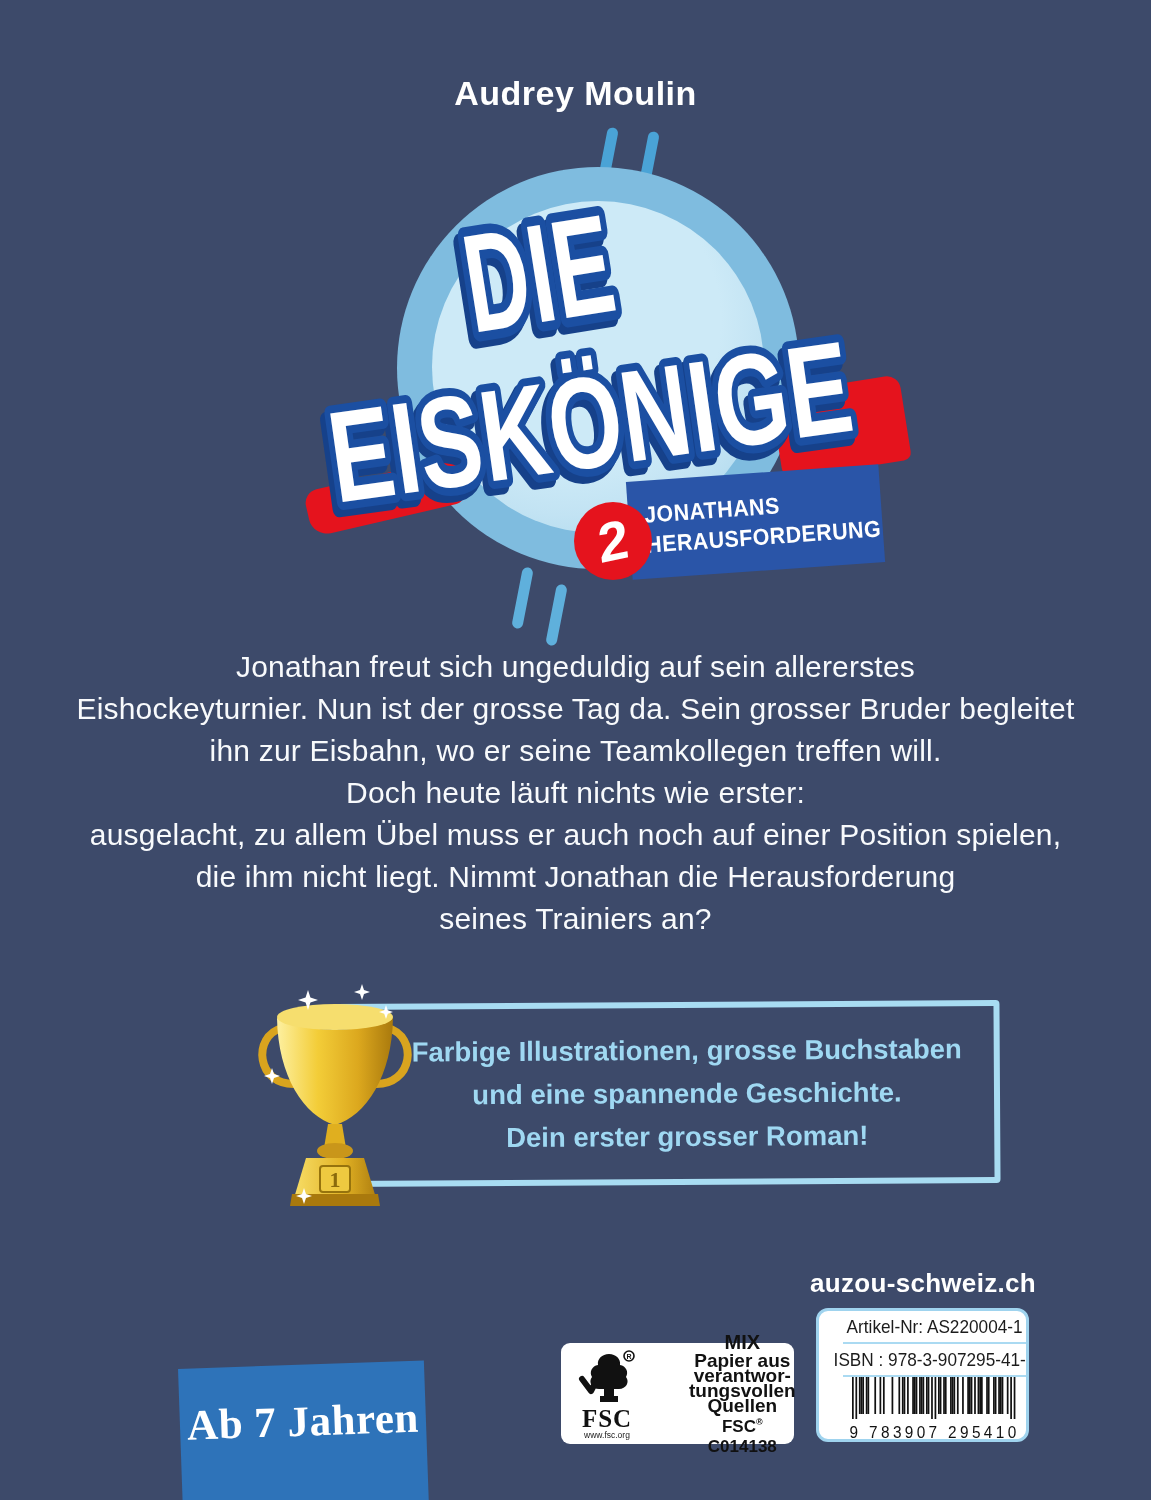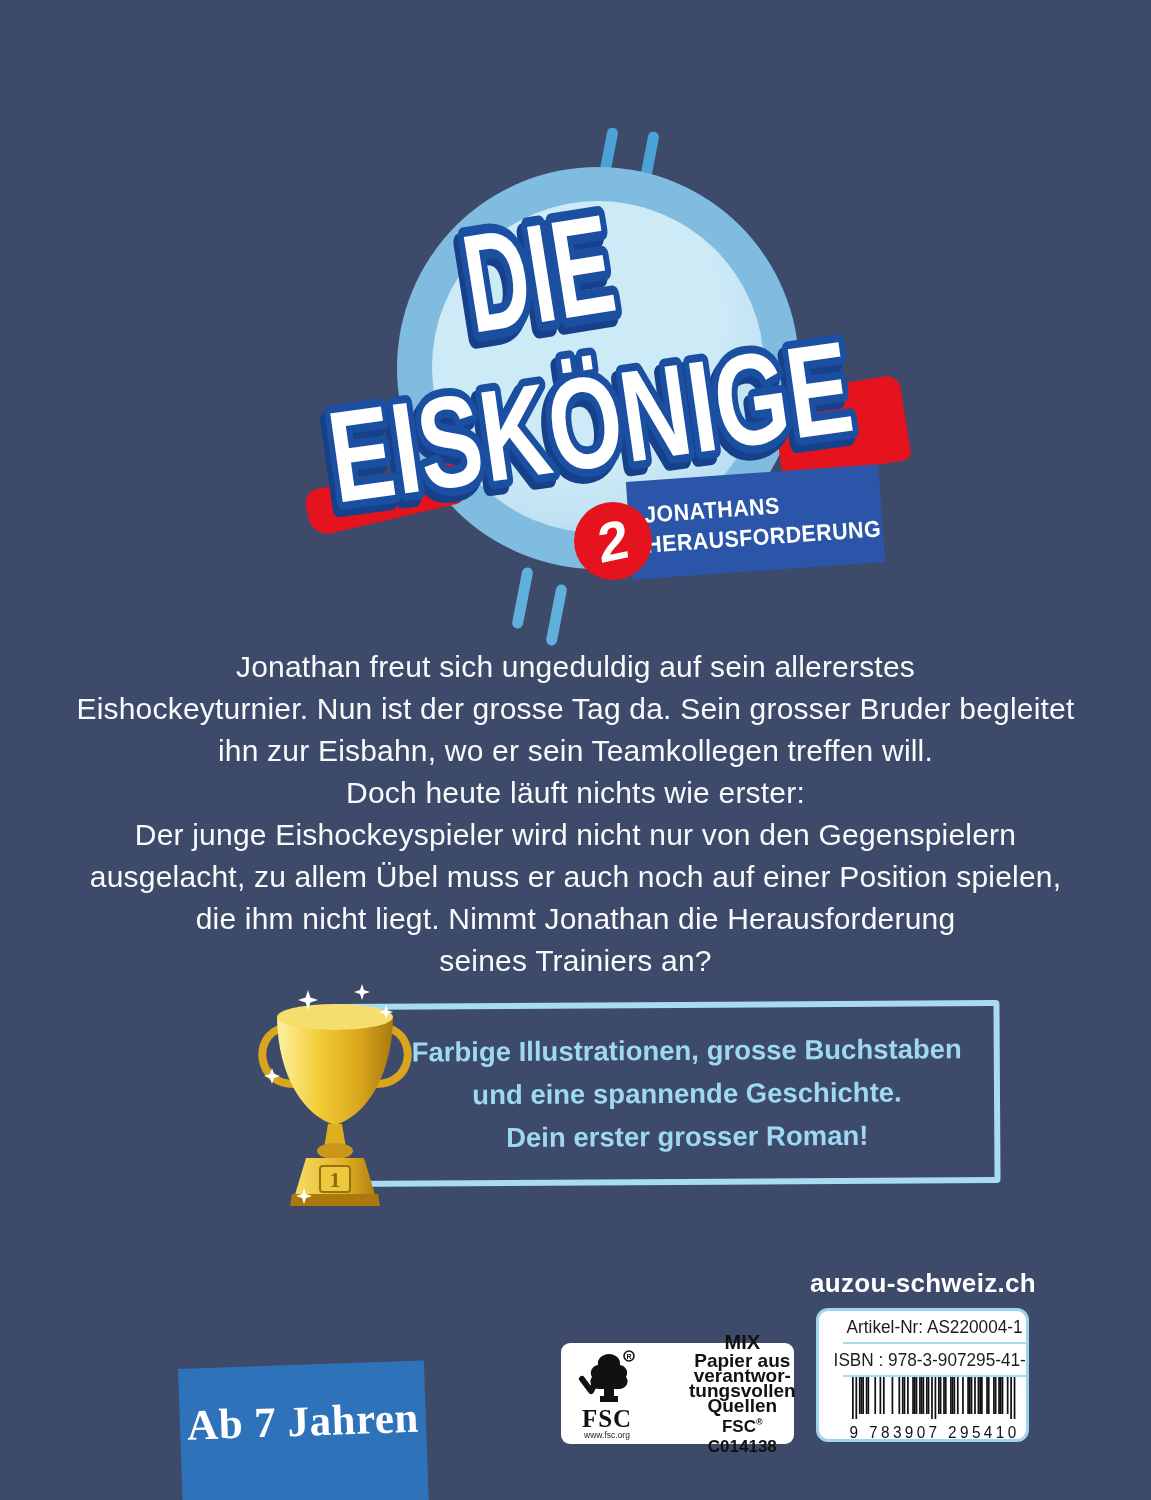--- a/index.html
+++ b/index.html
@@ -129,20 +129,21 @@
   .age-box span{
     margin-top:32px;color:#ffffff;font-family:"Liberation Serif",serif;
     font-weight:bold;font-size:43px;letter-spacing:.5px;
   }
 </style>
 </head>
 <body>
 
 <div class="page">
 
+  <div class="author">Audrey Moulin</div>
 
   <div class="stroke s-t1"></div>
   <div class="stroke s-t2"></div>
   <div class="stroke s-b1"></div>
   <div class="stroke s-b2"></div>
   <div class="circle-outer"></div>
   <div class="circle-inner"></div>
   <div class="red-daub left"></div>
   <div class="red-daub right"></div>
 
@@ -159,23 +160,22 @@
     <div>JONATHANS</div>
     <div>HERAUSFORDERUNG</div>
   </div>
   <div class="badge-2">
     <span>2</span>
   </div>
 
   <div class="blurb">
     <div>Jonathan freut sich ungeduldig auf sein allererstes</div>
     <div>Eishockeyturnier. Nun ist der grosse Tag da. Sein grosser Bruder begleitet</div>
-    <div>ihn zur Eisbahn, wo er sein Teamkollegen treffen will.</div>
+    <div>ihn zur Eisbahn, wo er seine Teamkollegen treffen will.</div>
     <div>Doch heute läuft nichts wie erster:</div>
-    <div>Der junge Eishockeyspieler wird nicht nur von den Gegenspielern</div>
     <div>ausgelacht, zu allem Übel muss er auch noch auf einer Position spielen,</div>
     <div>die ihm nicht liegt. Nimmt Jonathan die Herausforderung</div>
     <div>seines Trainiers an?</div>
   </div>
 
   <div class="hl-box">
     <div class="hl-text">
       <div>Farbige Illustrationen, grosse Buchstaben</div>
       <div>und eine spannende Geschichte.</div>
       <div>Dein erster grosser Roman!</div>

